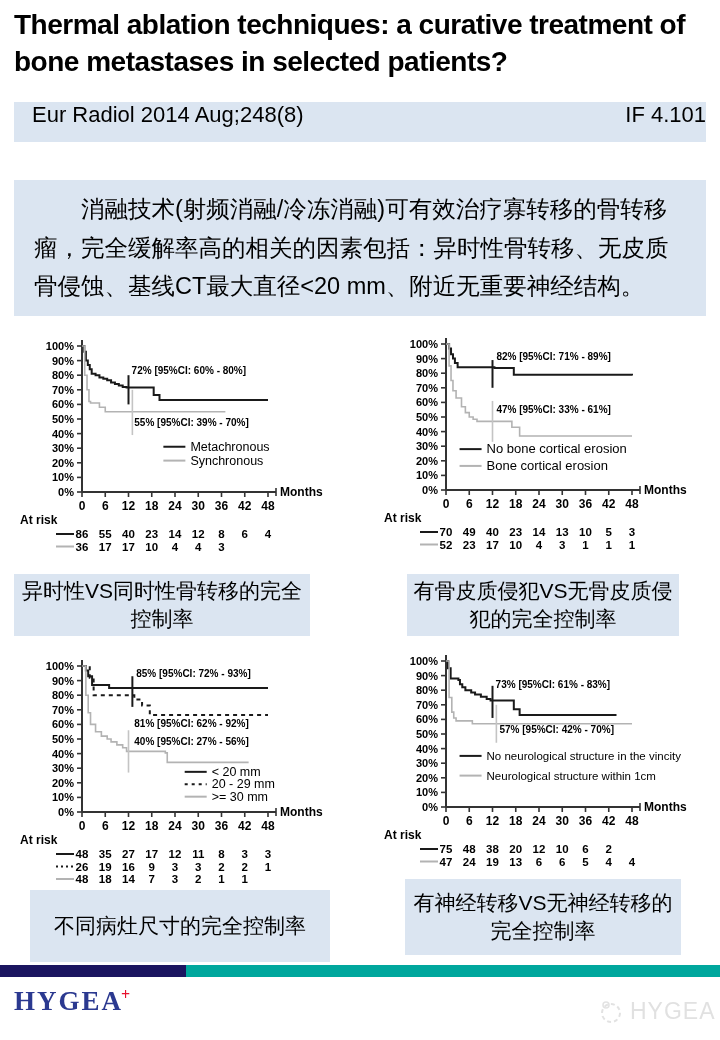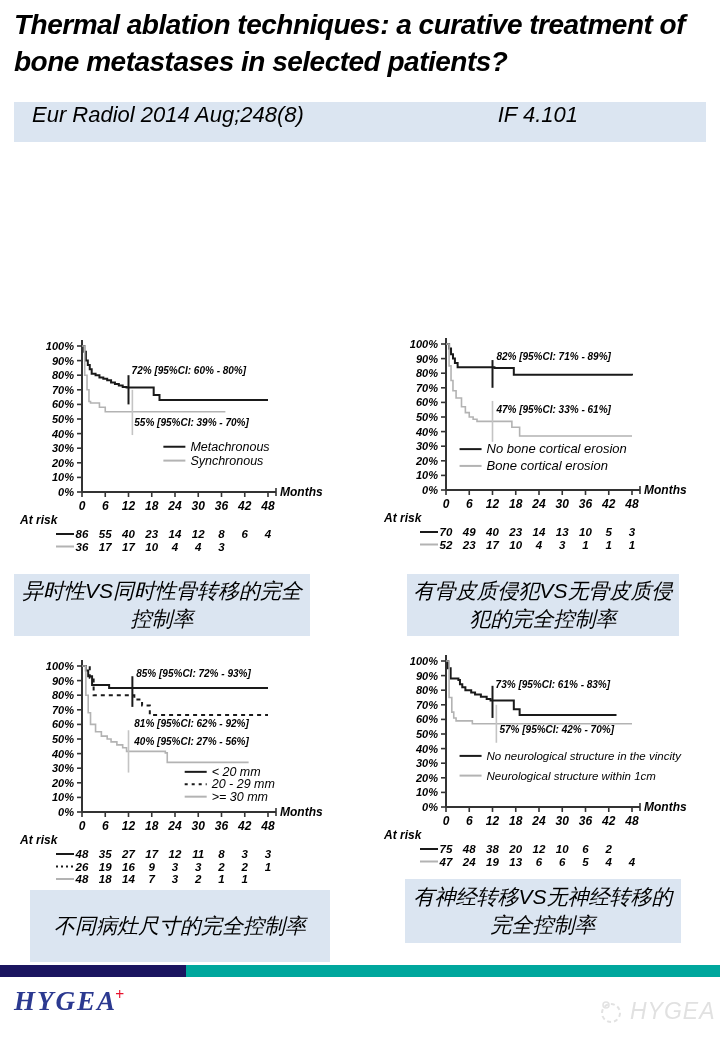--- a/index.html
+++ b/index.html
@@ -1,33 +1,33 @@
 <!DOCTYPE html>
 <html><head>
 <meta charset="utf-8">
 <style>
   html,body{margin:0;padding:0;background:#ffffff;}
   .slide{position:relative;width:720px;height:1040px;background:#ffffff;overflow:hidden;
-         font-family:"Liberation Sans",sans-serif;color:#111;font-style:italic;}
+         font-family:"Liberation Sans",sans-serif;color:#111;}
   .title{position:absolute;left:14px;top:6px;width:700px;font-size:28px;font-weight:700;
          line-height:1.33;letter-spacing:-0.5px;color:#000;}
   .journal-bar{position:absolute;left:14px;top:102px;width:692px;height:40px;background:#dbe5f1;
          display:flex;font-size:22px;color:#000;}
   .journal-bar .cite{margin-left:18px;}
-  .journal-bar .if{margin-left:auto;margin-right:128px;}
+  .journal-bar .if{margin-left:auto;}
   .summary{position:absolute;left:14px;top:180px;width:652px;padding:10px 20px;background:#dbe5f1;
          font-size:23.5px;line-height:1.64;text-indent:2em;color:#000;}
   .chart-box{position:absolute;width:330px;height:250px;}
   .chart-box svg{display:block;}
   .caption{position:absolute;background:#dbe5f1;display:flex;align-items:center;justify-content:center;
          text-align:center;font-size:21px;line-height:1.35;color:#000;padding:2px 6px;box-sizing:border-box;}
   .cap1{left:14px;top:574px;width:296px;height:62px;}
   .cap2{left:407px;top:574px;width:272px;height:62px;}
   .cap3{left:30px;top:890px;width:300px;height:72px;}
-  .cap4{left:405px;top:879px;width:276px;height:64px;}
+  .cap4{left:405px;top:879px;width:276px;height:76px;}
   .bar-navy{position:absolute;left:0;top:965px;width:186px;height:12px;background:#1b1560;}
   .bar-teal{position:absolute;left:186px;top:965px;width:534px;height:12px;background:#00a79d;}
   .logo{position:absolute;left:14px;top:986px;font-family:"Liberation Serif",serif;font-weight:700;
         font-size:27px;color:#2b3990;letter-spacing:2px;}
   .logo .plus{color:#e8112d;font-size:16px;vertical-align:10px;letter-spacing:0;margin-left:-2px;}
   .watermark{position:absolute;left:598px;top:998px;display:flex;align-items:center;gap:6px;opacity:0.55;}
   .watermark .wm-text{font-size:23px;color:#c9c9c9;letter-spacing:1px;}
   svg text{font-family:"Liberation Sans",sans-serif;}
 </style>
 </head>
@@ -35,20 +35,21 @@
 
 <div class="slide">
 
   <div class="title">Thermal ablation techniques: a curative treatment of bone metastases in selected patients?</div>
 
   <div class="journal-bar">
     <span class="cite">Eur Radiol 2014  Aug;248(8)</span>
     <span class="if">IF 4.101</span>
   </div>
 
+  <div class="summary">消融技术(射频消融/冷冻消融)可有效治疗寡转移的骨转移瘤，完全缓解率高的相关的因素包括：异时性骨转移、无皮质骨侵蚀、基线CT最大直径&lt;20 mm、附近无重要神经结构。</div>
 
   <div class="chart-box" style="left:18px;top:332px;">
     <svg width="330" height="250" viewBox="0 0 330 250">
         <line x1="64" y1="8" x2="64" y2="160" stroke="#333333" stroke-width="2"></line>
         <line x1="64" y1="160" x2="258" y2="160" stroke="#333333" stroke-width="2"></line>
         <line x1="59" y1="160" x2="64" y2="160" stroke="#333333" stroke-width="1.6"></line>
         <text x="56" y="164" text-anchor="end" font-size="11" font-weight="bold" fill="#000">0%</text>
         <line x1="59" y1="145.4" x2="64" y2="145.4" stroke="#333333" stroke-width="1.6"></line>
         <text x="56" y="149.4" text-anchor="end" font-size="11" font-weight="bold" fill="#000">10%</text>
         <line x1="59" y1="130.8" x2="64" y2="130.8" stroke="#333333" stroke-width="1.6"></line>

